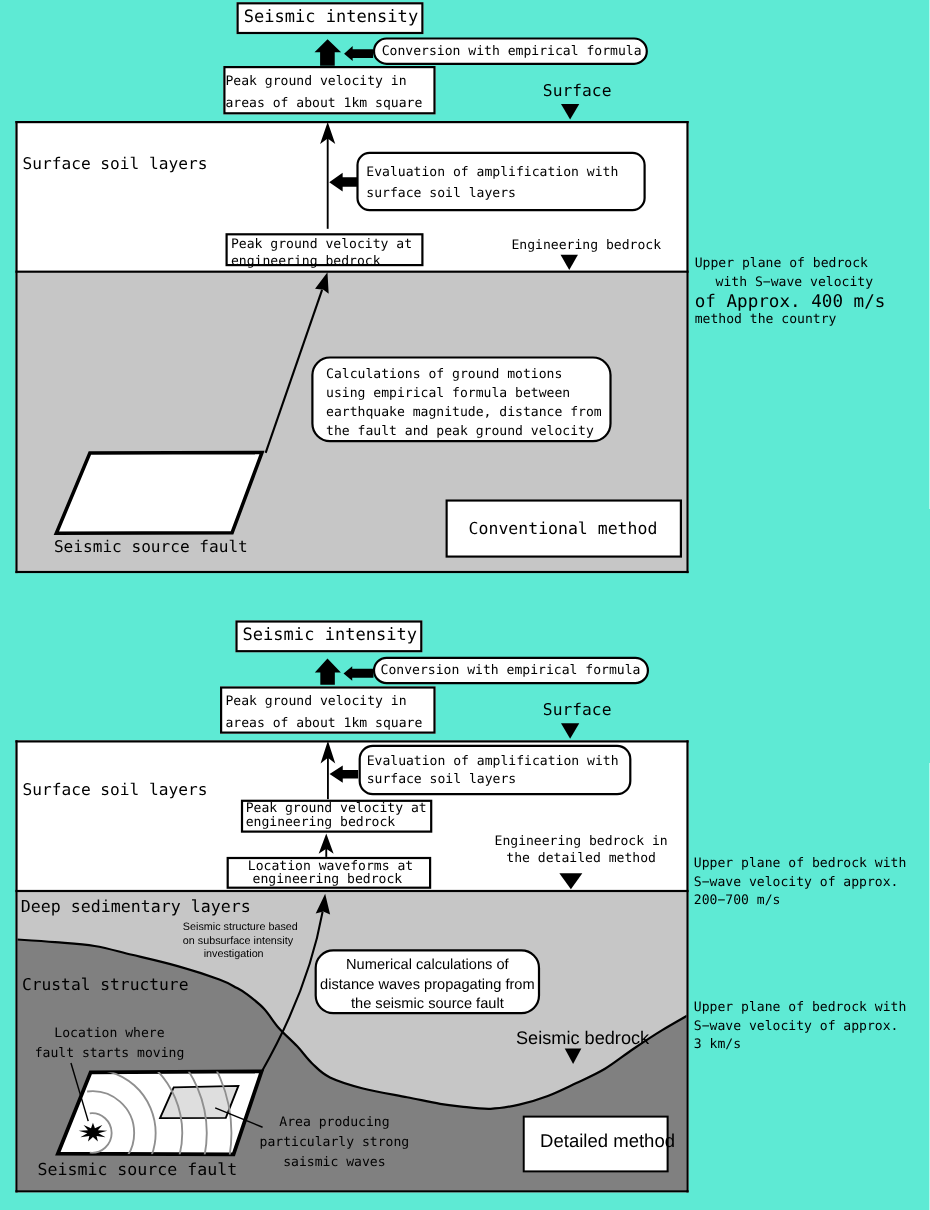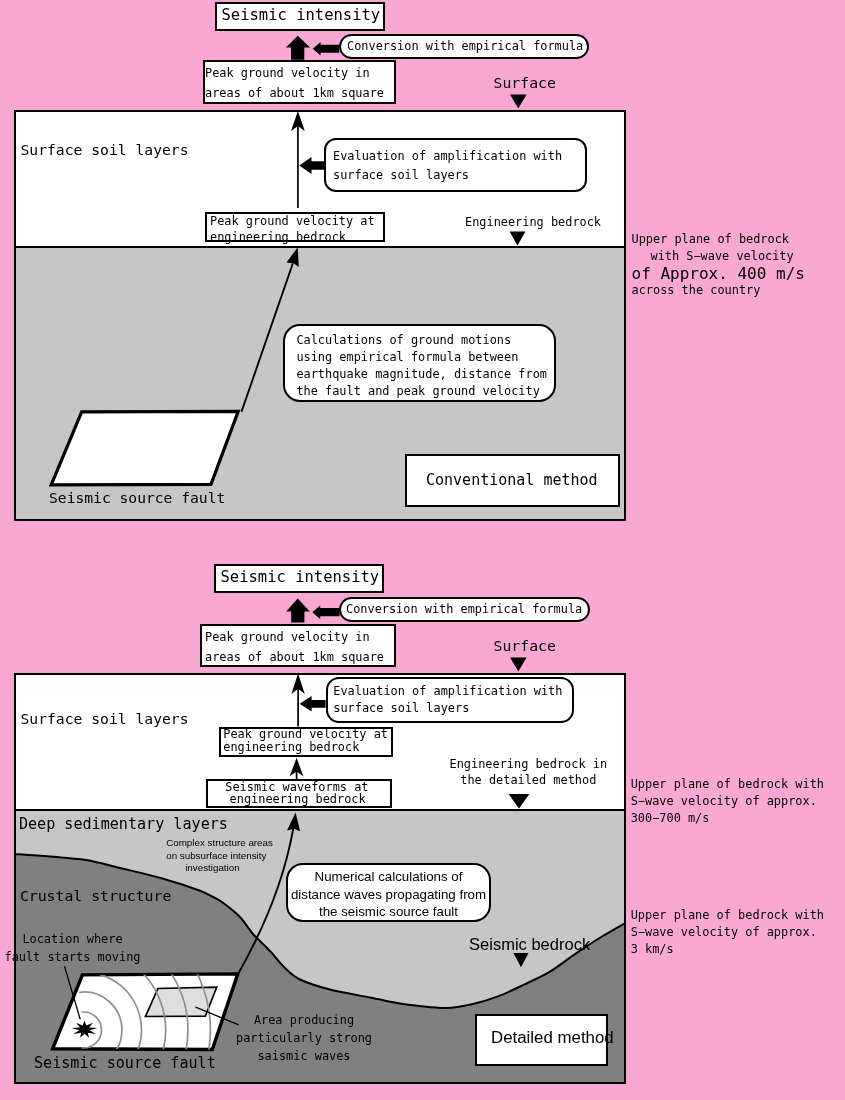--- a/index.html
+++ b/index.html
@@ -1,16 +1,16 @@
 <!DOCTYPE html>
 <html><head>
 <meta charset="utf-8">
 <style>
   html,body{margin:0;padding:0;background:#ffffff;}
-  #page{position:relative;width:845px;height:1100px;background:#f9a8d4;overflow:hidden;
+  #page{position:relative;width:845px;height:1100px;background:#5eead4;overflow:hidden;
         font-kerning:none;}
   .mono{font-family:"DejaVu Sans Mono",monospace;color:#000;white-space:pre;position:absolute;letter-spacing:0;}
   .sans{font-family:"Liberation Sans",sans-serif;color:#000;white-space:pre;position:absolute;}
   .mono span,.sans span{white-space:pre;}
   .box{position:absolute;box-sizing:border-box;border:2px solid #000;background:#fff;}
   .rbox{position:absolute;box-sizing:border-box;border:2px solid #000;background:#fff;border-radius:14px;}
   svg.layer{position:absolute;left:0;top:0;width:845px;height:1100px;pointer-events:none;overflow:visible;}
   .t-center{text-align:center;}
   #svg-bg{z-index:1}
   #content{position:absolute;left:0;top:0;width:845px;height:1100px;z-index:2}
@@ -89,21 +89,21 @@
 
     <div class="mono" style="left:49px;top:488px;font-size:14.65px;line-height:19px;">Seismic source fault</div>
 
     <div class="box" style="left:405px;top:454px;width:215px;height:53px;"></div>
     <div class="mono" style="left:426px;top:470.5px;font-size:15.0px;line-height:19px;">Conventional method</div>
 
     <div style="position:absolute;left:631.5px;top:230.5px;">
       <div class="mono" style="position:static;font-size:11.9px;line-height:17px;">Upper plane of bedrock</div>
       <div class="mono" style="position:static;font-size:11.9px;line-height:17px;padding-left:19px;">with S−wave velocity</div>
       <div class="mono" style="position:static;font-size:16px;line-height:17px;">of Approx. 400 m/s</div>
-      <div class="mono" style="position:static;font-size:11.9px;line-height:17px;">across the country</div>
+      <div class="mono" style="position:static;font-size:11.9px;line-height:17px;">method the country</div>
     </div>
   </div>
 
   <div>
 
     <div class="box" style="left:214px;top:564px;width:170px;height:29px;"></div>
     <div class="mono" style="left:220.5px;top:567.5px;font-size:15.5px;line-height:19px;">Seismic intensity</div>
 
     <div class="rbox" style="left:339px;top:597px;width:251px;height:25px;border-radius:13px;"></div>
     <div class="mono" style="left:346px;top:601px;font-size:11.9px;line-height:16px;">Conversion with empirical formula</div>
@@ -118,53 +118,53 @@
 
     <div class="rbox" style="left:325.6px;top:676.8px;width:248.8px;height:46.5px;border-radius:13px;"></div>
     <div class="mono" style="left:333.3px;top:683px;font-size:11.9px;line-height:17px;">Evaluation of amplification with</div>
     <div class="mono" style="left:333.3px;top:700px;font-size:11.9px;line-height:17px;">surface soil layers</div>
 
     <div class="box" style="left:218.9px;top:726.8px;width:174px;height:30.5px;"></div>
     <div class="mono" style="left:223.3px;top:728.2px;font-size:11.9px;line-height:12.3px;">Peak ground velocity at</div>
     <div class="mono" style="left:223.3px;top:740.5px;font-size:11.9px;line-height:12.3px;">engineering bedrock</div>
 
     <div class="box" style="left:205.9px;top:778.7px;width:185.8px;height:29.6px;"></div>
-    <div class="mono" style="left:225.3px;top:780.5px;font-size:11.9px;line-height:12.3px;">Seismic waveforms at</div>
+    <div class="mono" style="left:225.3px;top:780.5px;font-size:11.9px;line-height:12.3px;">Location waveforms at</div>
     <div class="mono" style="left:229.6px;top:792.8px;font-size:11.9px;line-height:12.3px;">engineering bedrock</div>
 
     <div class="mono t-center" style="left:449.3px;top:755.5px;width:158px;font-size:11.9px;line-height:16.4px;"><span style="display:block">Engineering bedrock in</span><span style="display:block">the detailed method</span></div>
 
     <div class="mono" style="left:18.9px;top:814.5px;font-size:15.1px;line-height:19px;">Deep sedimentary layers</div>
 
     <div class="mono" style="left:19.9px;top:885.5px;font-size:14.8px;line-height:19px;">Crustal structure</div>
 
     <div style="position:absolute;left:166.2px;top:837px;">
-      <div class="sans" style="position:static;font-size:9.8px;line-height:12.5px;">Complex structure areas</div>
+      <div class="sans" style="position:static;font-size:9.8px;line-height:12.5px;">Seismic structure based</div>
       <div class="sans" style="position:static;font-size:9.8px;line-height:12.5px;">on subsurface intensity</div>
       <div class="sans" style="position:static;font-size:9.8px;line-height:12.5px;padding-left:19px;">investigation</div>
     </div>
 
     <div class="rbox" style="left:285.5px;top:862.5px;width:205.5px;height:59.5px;border-radius:17px;"></div>
     <div class="sans t-center" style="left:286px;top:868px;width:205px;font-size:13.3px;line-height:17.6px;"><span style="display:block">Numerical calculations of</span><span style="display:block">distance waves propagating from</span><span style="display:block">the seismic source fault</span></div>
 
-    <div class="mono t-center" style="left:4px;top:930px;width:137px;font-size:11.9px;line-height:18px;"><span style="display:block">Location where</span><span style="display:block">fault starts moving</span></div>
+    <div class="mono t-center" style="left:31px;top:930px;width:137px;font-size:11.9px;line-height:18px;"><span style="display:block">Location where</span><span style="display:block">fault starts moving</span></div>
 
     <div class="mono t-center" style="left:236px;top:1011px;width:136px;font-size:11.9px;line-height:18px;"><span style="display:block">Area producing</span><span style="display:block">particularly strong</span><span style="display:block">saismic waves</span></div>
 
     <div class="sans" style="left:469.1px;top:934.5px;font-size:16.5px;line-height:19px;">Seismic bedrock</div>
 
     <div class="mono" style="left:34px;top:1053.5px;font-size:15.1px;line-height:19px;">Seismic source fault</div>
 
     <div class="box" style="left:475px;top:1014px;width:133px;height:52px;"></div>
     <div class="sans" style="left:463px;top:1028px;font-size:16.85px;line-height:20px;margin-left:28px;">Detailed method</div>
 
     <div style="position:absolute;left:630.7px;top:775.5px;">
       <div class="mono" style="position:static;font-size:11.9px;line-height:17px;">Upper plane of bedrock with</div>
       <div class="mono" style="position:static;font-size:11.9px;line-height:17px;">S−wave velocity of approx.</div>
-      <div class="mono" style="position:static;font-size:11.9px;line-height:17px;">300−700 m/s</div>
+      <div class="mono" style="position:static;font-size:11.9px;line-height:17px;">200−700 m/s</div>
     </div>
     <div style="position:absolute;left:630.7px;top:906.5px;">
       <div class="mono" style="position:static;font-size:11.9px;line-height:17px;">Upper plane of bedrock with</div>
       <div class="mono" style="position:static;font-size:11.9px;line-height:17px;">S−wave velocity of approx.</div>
       <div class="mono" style="position:static;font-size:11.9px;line-height:17px;">3 km/s</div>
     </div>
   </div>
 
 </div>
   <svg class="layer" id="svg-fg">

